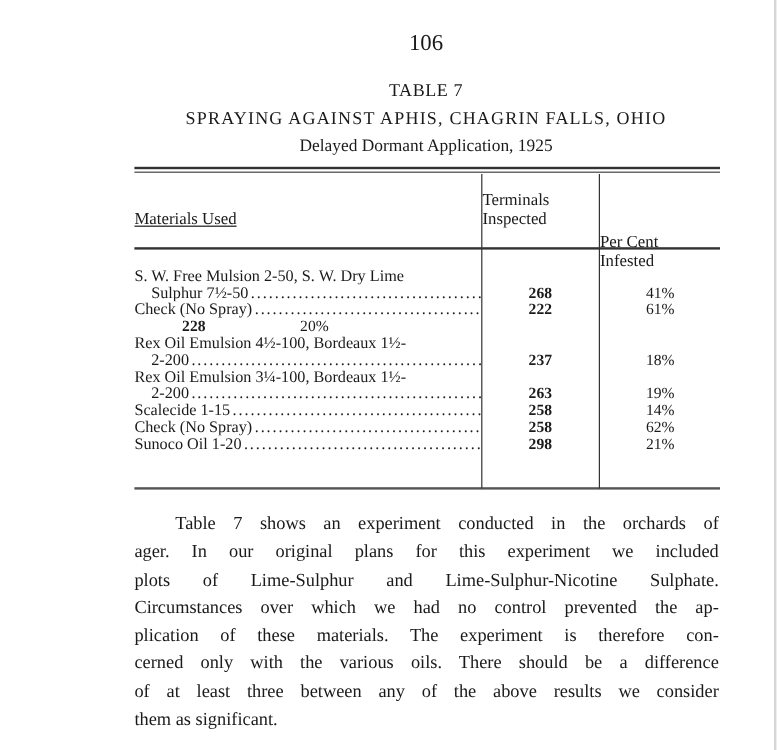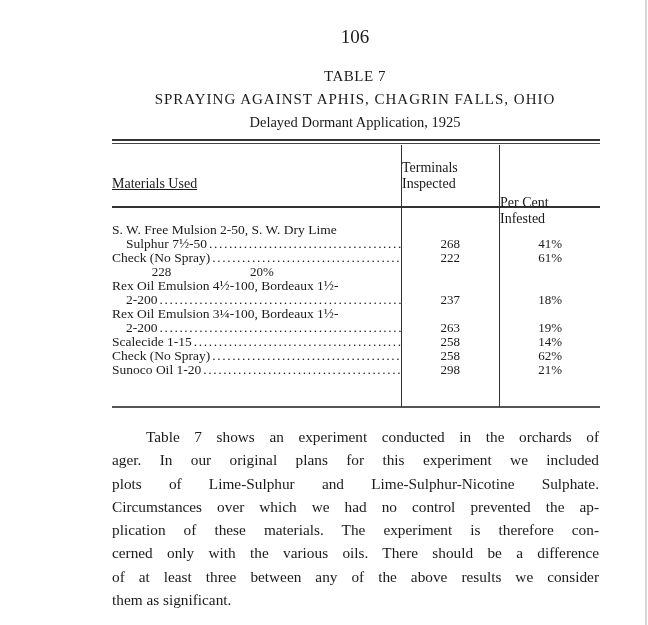--- a/index.html
+++ b/index.html
@@ -135,20 +135,21 @@
       content: "........................................................................................";
     }
     .cell-num {
       width: 97px;
       text-align: center;
       display: flex;
       align-items: flex-end;
       justify-content: center;
       font-size: 13px;
       padding-left: 1px;
+      font-weight: bold;
     }
     .cell-num span { height: 14px; line-height: 14px; }
     .cell-pct {
       width: 100px;
       text-align: center;
       display: flex;
       align-items: flex-end;
       justify-content: center;
       font-size: 13px;
       padding-left: 2px;

